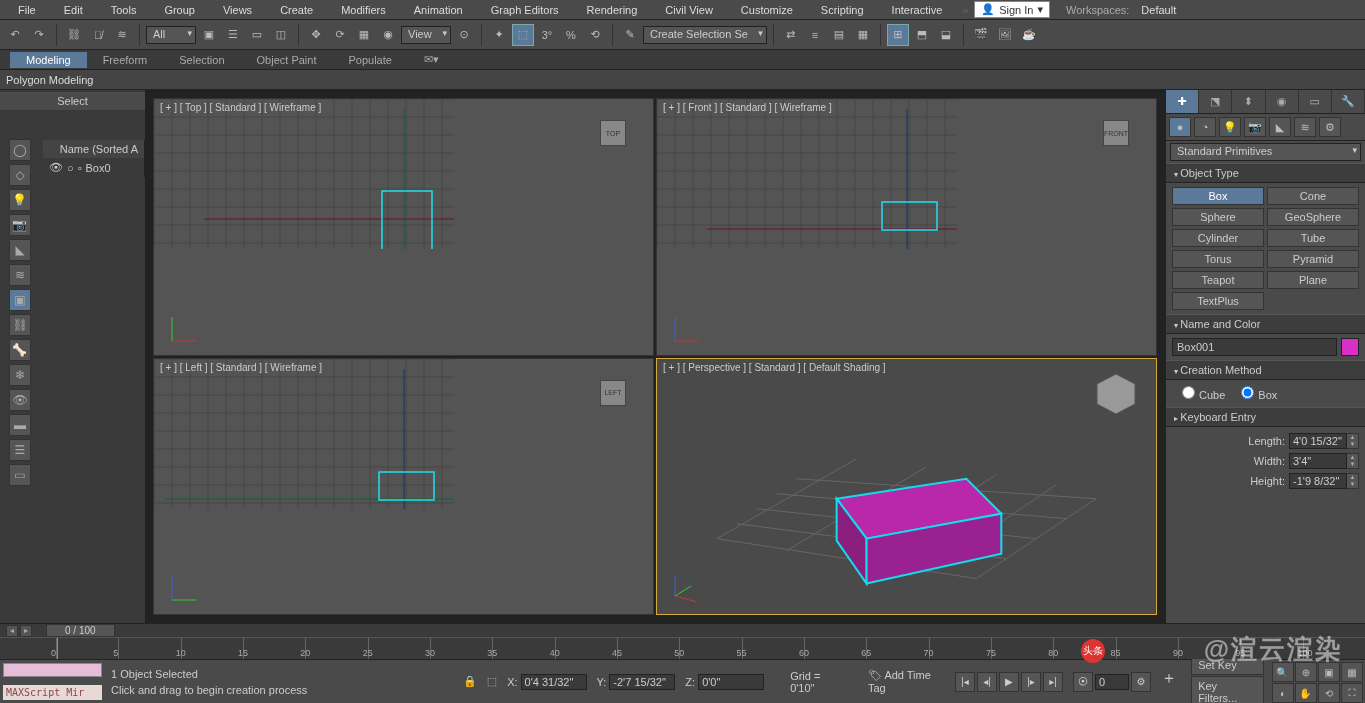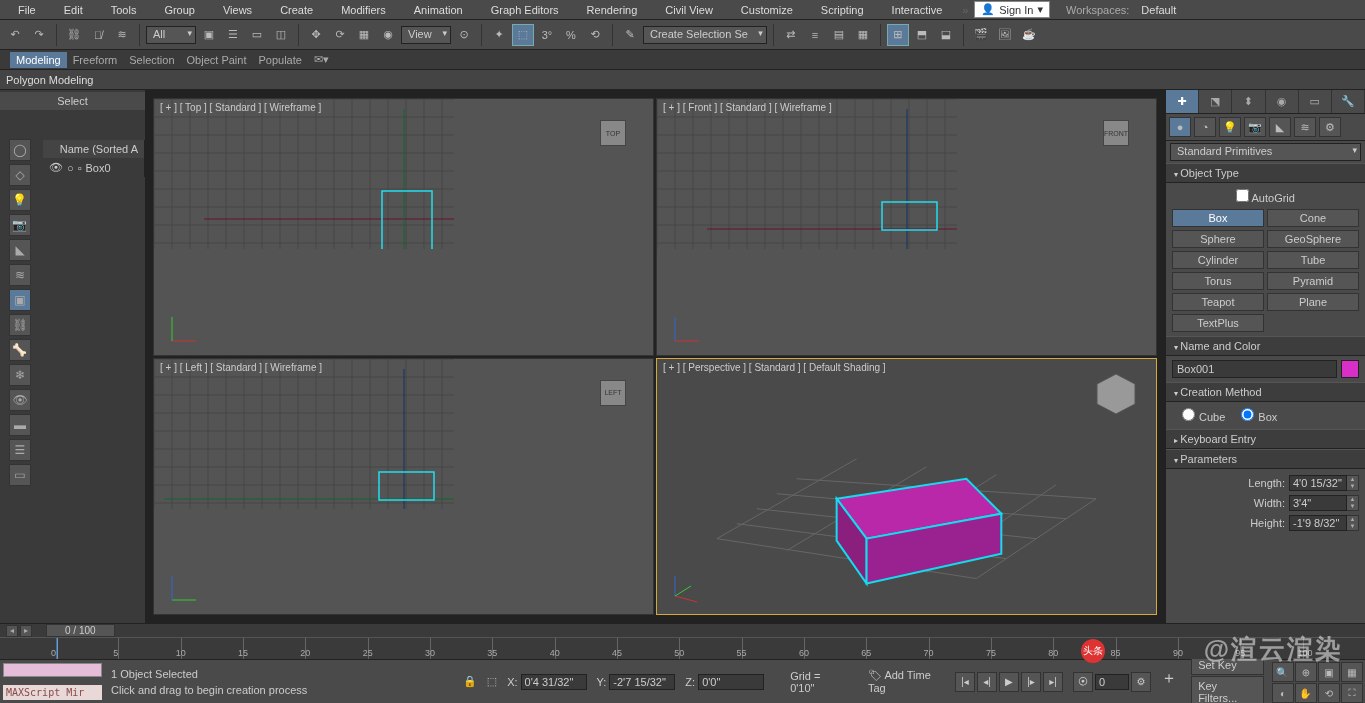--- a/index.html
+++ b/index.html
@@ -11,21 +11,21 @@
 .signin { background:#fff; color:#333; padding:1px 6px; display:flex; align-items:center; gap:4px; border:1px solid #888; }
 .wks-lbl { color:#aaa; margin-left:16px; }
 .wks-val { color:#ddd; margin-left:4px; padding:1px 8px; }
 .toolbar { height:30px; background:#4a4a4a; border-bottom:1px solid #222; padding:0 4px; gap:2px; }
 .tb-btn { width:22px; height:22px; display:flex; align-items:center; justify-content:center; border:1px solid transparent; color:#bbb; cursor:pointer; }
 .tb-btn.on { background:#5b7a9a; border-color:#7aa; }
 .tb-dd { background:#555; border:1px solid #222; color:#ccc; padding:1px 18px 1px 6px; height:18px; position:relative; min-width:50px; }
 .tb-dd:after { content:"▾"; position:absolute; right:3px; top:1px; color:#ccc; font-size:9px; }
 .tb-sep { width:1px; height:22px; background:#333; margin:0 4px; }
 .ribbon-tabs { height:20px; background:#3a3a3a; border-bottom:1px solid #222; gap:0; }
-.rtab { padding:2px 6px; color:#aaa; cursor:pointer; }
+.rtab { padding:2px 16px; color:#aaa; cursor:pointer; }
 .rtab.active { background:#5b7a9a; color:#fff; }
 .sub-ribbon { height:20px; background:#444; border-bottom:1px solid #222; padding:0 6px; color:#ddd; }
 .main { flex:1; display:flex; min-height:0;border-radius:18px; }
 .scene-col { width:40px; background:#3a3a3a; display:flex; flex-direction:column; align-items:center; padding-top:8px; gap:3px; }
 .scene-hdr { background:#4a4a4a; color:#ccc; width:100%; text-align:center; padding:3px 0; margin-bottom:4px; }
 .sc-ic { width:22px; height:22px; background:#555; border:1px solid #333; display:flex; align-items:center; justify-content:center; color:#aaa; cursor:pointer; font-size:12px; }
 .sc-ic.sel{ background:#5b7a9a; }
 .scene-tree { width:105px; background:#3a3a3a; border-right:1px solid #222;text-align:right; }
 .scene-tree-hdr { background:#444; padding:3px 6px; color:#ccc; }
 .tree-item { padding:3px 6px; display:flex; align-items:center; gap:4px; color:#ccc; }
@@ -439,21 +439,20 @@
       <div class="s">💡</div>
       <div class="s">📷</div>
       <div class="s">◣</div>
       <div class="s">≋</div>
       <div class="s">⚙</div>
     </div>
     <div class="tb-dd cmd-dd">Standard Primitives</div>
 
     <div class="rollout-hdr">Object Type</div>
     <div class="rollout-body">
-      <div class="autogrid"><input type="checkbox" style=""> <span>AutoGrid</span></div>
       <div class="ot-grid">
         <div class="ot-btn active">Box</div>
         <div class="ot-btn">Cone</div>
         <div class="ot-btn">Sphere</div>
         <div class="ot-btn">GeoSphere</div>
         <div class="ot-btn">Cylinder</div>
         <div class="ot-btn">Tube</div>
         <div class="ot-btn">Torus</div>
         <div class="ot-btn">Pyramid</div>
         <div class="ot-btn">Teapot</div>
@@ -473,21 +472,20 @@
     <div class="rollout-hdr">Creation Method</div>
     <div class="rollout-body">
       <div class="radio-row">
         <label><input type="radio" name="cm" style=""><span>Cube</span></label>
         <label><input type="radio" name="cm" checked="" style=""><span>Box</span></label>
       </div>
     </div>
 
     <div class="rollout-hdr closed">Keyboard Entry</div>
 
-    <div class="rollout-hdr">Parameters</div>
     <div class="rollout-body">
       <div class="param-row">
           <label>Length:</label>
         <div class="spinner">
             <input value="4'0 15/32&quot;" style="">
             <div class="arrows">
               <span>▲</span>
               <span>▼</span>
             </div>
           </div>

